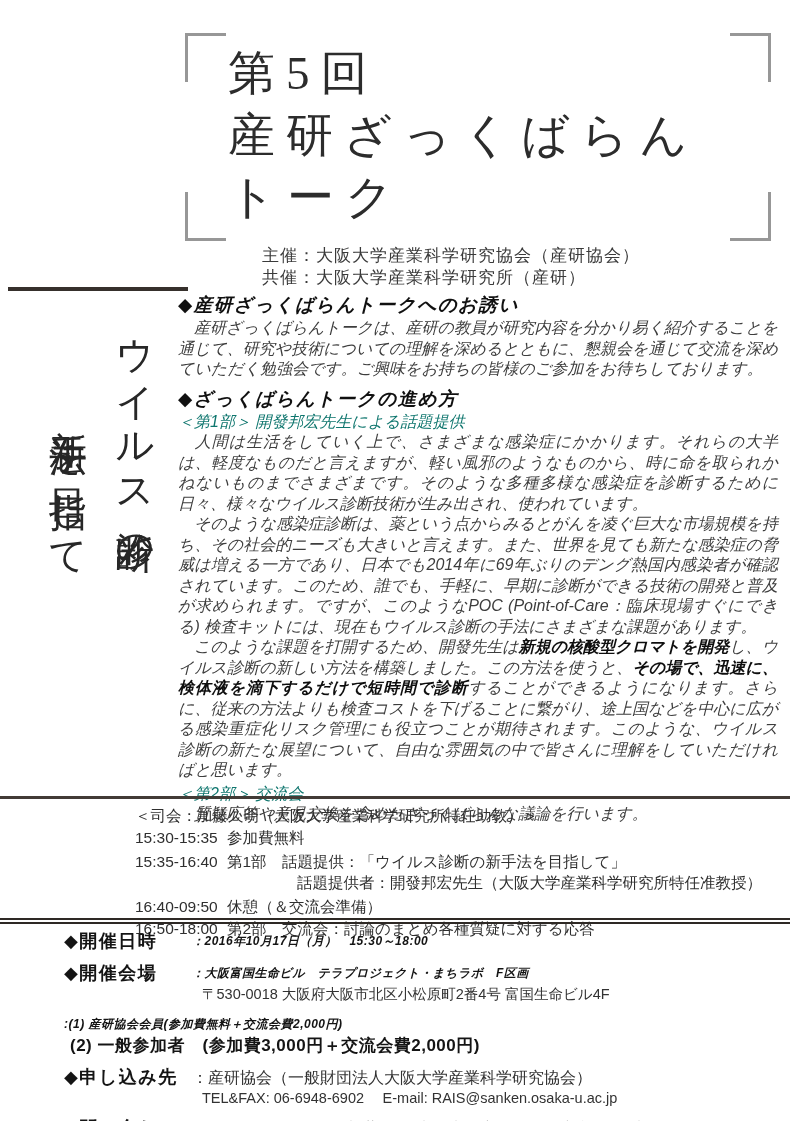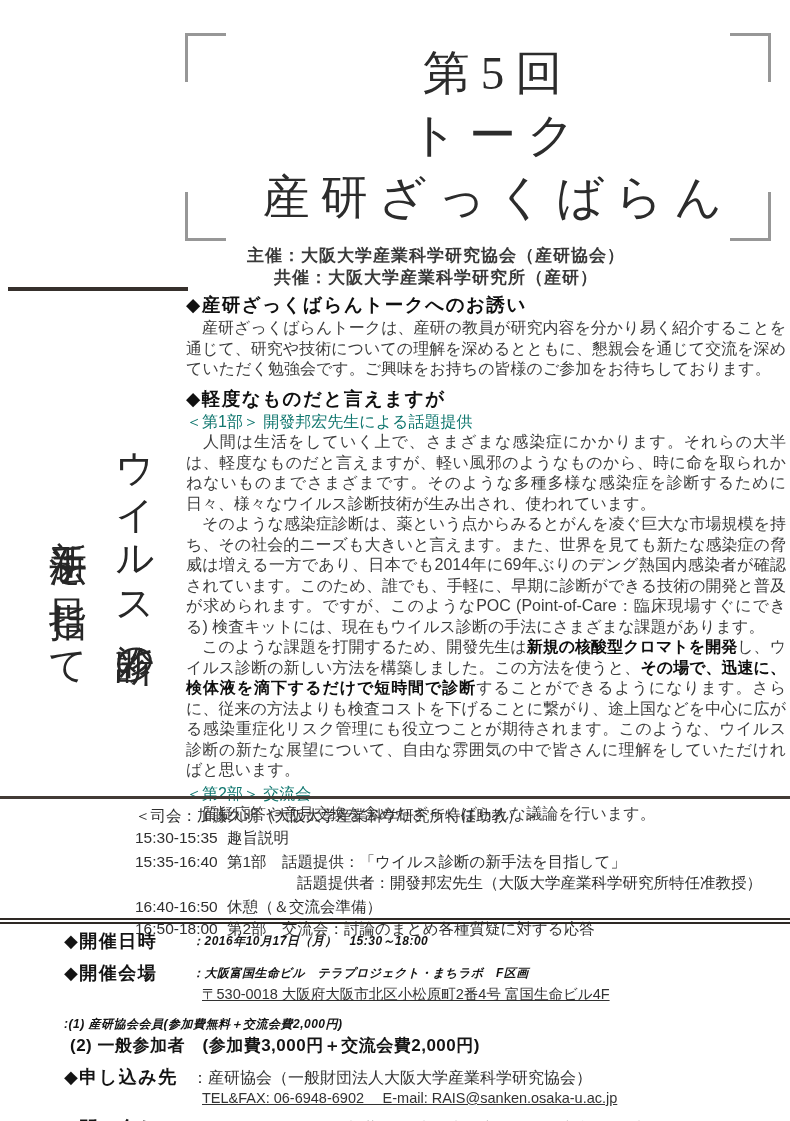--- a/index.html
+++ b/index.html
@@ -2,52 +2,52 @@
 <html><head>
 <meta charset="utf-8">
 <style>
   html,body{margin:0;padding:0;background:#e8e8e8;}
   .page{
     position:relative;width:790px;height:1121px;background:#ffffff;
     margin:0 auto;overflow:hidden;
     font-family:"Liberation Sans","DejaVu Sans",sans-serif;
     color:#3c3c3c;
   }
-  .serif{font-family:"Liberation Serif","DejaVu Serif",serif;text-align:center;}
+  .serif{font-family:"Liberation Serif","DejaVu Serif",serif;}
 
   
   .corner{position:absolute;width:38px;height:46px;}
   .c-tl{left:185px;top:33px;border-left:3px solid #979797;border-top:3px solid #979797;}
   .c-tr{left:730px;top:33px;border-right:3px solid #979797;border-top:3px solid #979797;}
   .c-bl{left:185px;top:192px;border-left:3px solid #979797;border-bottom:3px solid #979797;}
   .c-br{left:730px;top:192px;border-right:3px solid #979797;border-bottom:3px solid #979797;}
 
   .title{
     position:absolute;left:228px;top:42px;width:540px;
     font-size:47px;line-height:62px;letter-spacing:11px;
     color:#2c2c2c;font-weight:400;white-space:nowrap;
   }
   .org{
-    position:absolute;left:247px;top:245px;
-    font-size:17px;line-height:22px;letter-spacing:1px;color:#3a3a3a;font-weight:bold;
+    position:absolute;left:262px;top:245px;
+    font-size:17px;line-height:22px;letter-spacing:1px;color:#3a3a3a;
   }
 
   .leftbar{position:absolute;left:8px;top:287px;width:180px;height:4px;background:#36302c;}
 
   .vtitle{
     position:absolute;left:42px;top:312px;height:470px;
     writing-mode:vertical-rl;text-orientation:mixed;
     font-size:38px;letter-spacing:4px;color:#272727;white-space:nowrap;
   }
   .vcol+.vcol{margin-right:16px;}
   .v2{padding-top:88px;}
 
   .main{
-    position:absolute;left:186px;top:294px;width:600px;
-    font-size:16px;line-height:20.5px;color:#3d3d3d;
+    position:absolute;left:178px;top:294px;width:600px;
+    font-size:16px;line-height:20.5px;color:#3d3d3d;font-style:italic;
   }
   .main p{margin:0;text-align:justify;}
   .head{
     font-size:18.5px;font-weight:700;color:#101010;
     letter-spacing:1.5px;margin:0 0 3px 0;line-height:21px;
   }
   .head2{margin-top:8px;}
   .plabel{color:#0f766e;line-height:20.5px;}
   .part2{margin-top:3px;}
   .main b{font-weight:700;color:#0e0e0e;}
@@ -72,81 +72,81 @@
   .details{position:absolute;left:64px;top:931px;width:718px;}
   .drow{display:flex;margin-bottom:11px;}
   .dlabel{
     width:128px;flex:none;font-weight:700;font-size:18px;
     color:#141414;letter-spacing:1.5px;line-height:21px;
   }
   .dbody{line-height:21px;}
   .dval{font-weight:700;font-size:12px;color:#141414;letter-spacing:0.5px;font-style:italic;}
   .dval2{font-weight:700;font-size:17px;color:#141414;letter-spacing:0.5px;padding-left:6px;}
   .dval-reg{font-weight:400;font-size:16px;color:#333333;}
-  .dsub{font-size:14.5px;font-weight:400;color:#323232;line-height:18px;margin-top:1px;padding-left:10px;text-decoration:underline;}
+  .dsub{font-size:14.5px;font-weight:400;color:#323232;line-height:18px;margin-top:1px;padding-left:10px;}
 </style>
 </head>
 <body>
 
 <div class="page">
 
   <div class="corner c-tl"></div>
   <div class="corner c-tr"></div>
   <div class="corner c-bl"></div>
   <div class="corner c-br"></div>
 
   <div class="title serif">
     <div>第5回</div>
+    <div>産研ざっくばらん</div>
     <div>トーク</div>
-    <div>産研ざっくばらん</div>
   </div>
 
   <div class="org serif">
     <div>主催：大阪大学産業科学研究協会（産研協会）</div>
     <div>共催：大阪大学産業科学研究所（産研）</div>
   </div>
 
   <div class="leftbar"></div>
 
   <div class="vtitle serif">
     <div class="vcol">ウイルス診断の</div>
     <div class="vcol v2">新手法を目指して</div>
   </div>
 
   <div class="main">
     <div class="head">◆産研ざっくばらんトークへのお誘い</div>
     <p>　産研ざっくばらんトークは、産研の教員が研究内容を分かり易く紹介することを通じて、研究や技術についての理解を深めるとともに、懇親会を通じて交流を深めていただく勉強会です。ご興味をお持ちの皆様のご参加をお待ちしております。</p>
 
-    <div class="head head2">◆軽度なものだと言えますが</div>
+    <div class="head head2">◆ざっくばらんトークの進め方</div>
     <div class="plabel">＜第1部＞ 開發邦宏先生による話題提供</div>
     <p>　人間は生活をしていく上で、さまざまな感染症にかかります。それらの大半は、軽度なものだと言えますが、軽い風邪のようなものから、時に命を取られかねないものまでさまざまです。そのような多種多様な感染症を診断するために日々、様々なウイルス診断技術が生み出され、使われています。</p>
     <p>　そのような感染症診断は、薬という点からみるとがんを凌ぐ巨大な市場規模を持ち、その社会的ニーズも大きいと言えます。また、世界を見ても新たな感染症の脅威は増える一方であり、日本でも2014年に69年ぶりのデング熱国内感染者が確認されています。このため、誰でも、手軽に、早期に診断ができる技術の開発と普及が求められます。ですが、このようなPOC (Point-of-Care：臨床現場すぐにできる) 検査キットには、現在もウイルス診断の手法にさまざまな課題があります。</p>
     <p><span>　このような課題を打開するため、開發先生は</span><b>新規の核酸型クロマトを開発</b><span>し、ウイルス診断の新しい方法を構築しました。この方法を使うと、</span><b>その場で、迅速に、検体液を滴下するだけで短時間で診断</b><span>することができるようになります。さらに、従来の方法よりも検査コストを下げることに繋がり、途上国などを中心に広がる感染重症化リスク管理にも役立つことが期待されます。このような、ウイルス診断の新たな展望について、自由な雰囲気の中で皆さんに理解をしていただければと思います。</span></p>
 
     <div class="plabel part2">＜第2部＞ 交流会</div>
     <p>　質疑応答や意見交換を含めたざっくばらんな議論を行います。</p>
   </div>
 
   <div class="rule1"></div>
 
   <div class="schedule">
     <div class="mod">＜司会：加藤久明（大阪大学産業科学研究所特任助教）＞</div>
     <div class="srow">
       <div class="stime">15:30-15:35</div>
-      <div class="stext">趣旨説明</div>
+      <div class="stext">参加費無料</div>
     </div>
     <div class="srow gap">
       <div class="stime">15:35-16:40</div>
       <div class="stext">
         <div>第1部　話題提供：「ウイルス診断の新手法を目指して」</div>
         <div class="ssub">話題提供者：開發邦宏先生（大阪大学産業科学研究所特任准教授）</div>
       </div>
     </div>
     <div class="srow gap">
-      <div class="stime">16:40-16:50</div>
+      <div class="stime">16:40-09:50</div>
       <div class="stext">休憩（＆交流会準備）</div>
     </div>
     <div class="srow">
       <div class="stime">16:50-18:00</div>
       <div class="stext">第2部　交流会：討論のまとめ各種質疑に対する応答</div>
     </div>
   </div>
 
   <div class="rule2"></div>
 

